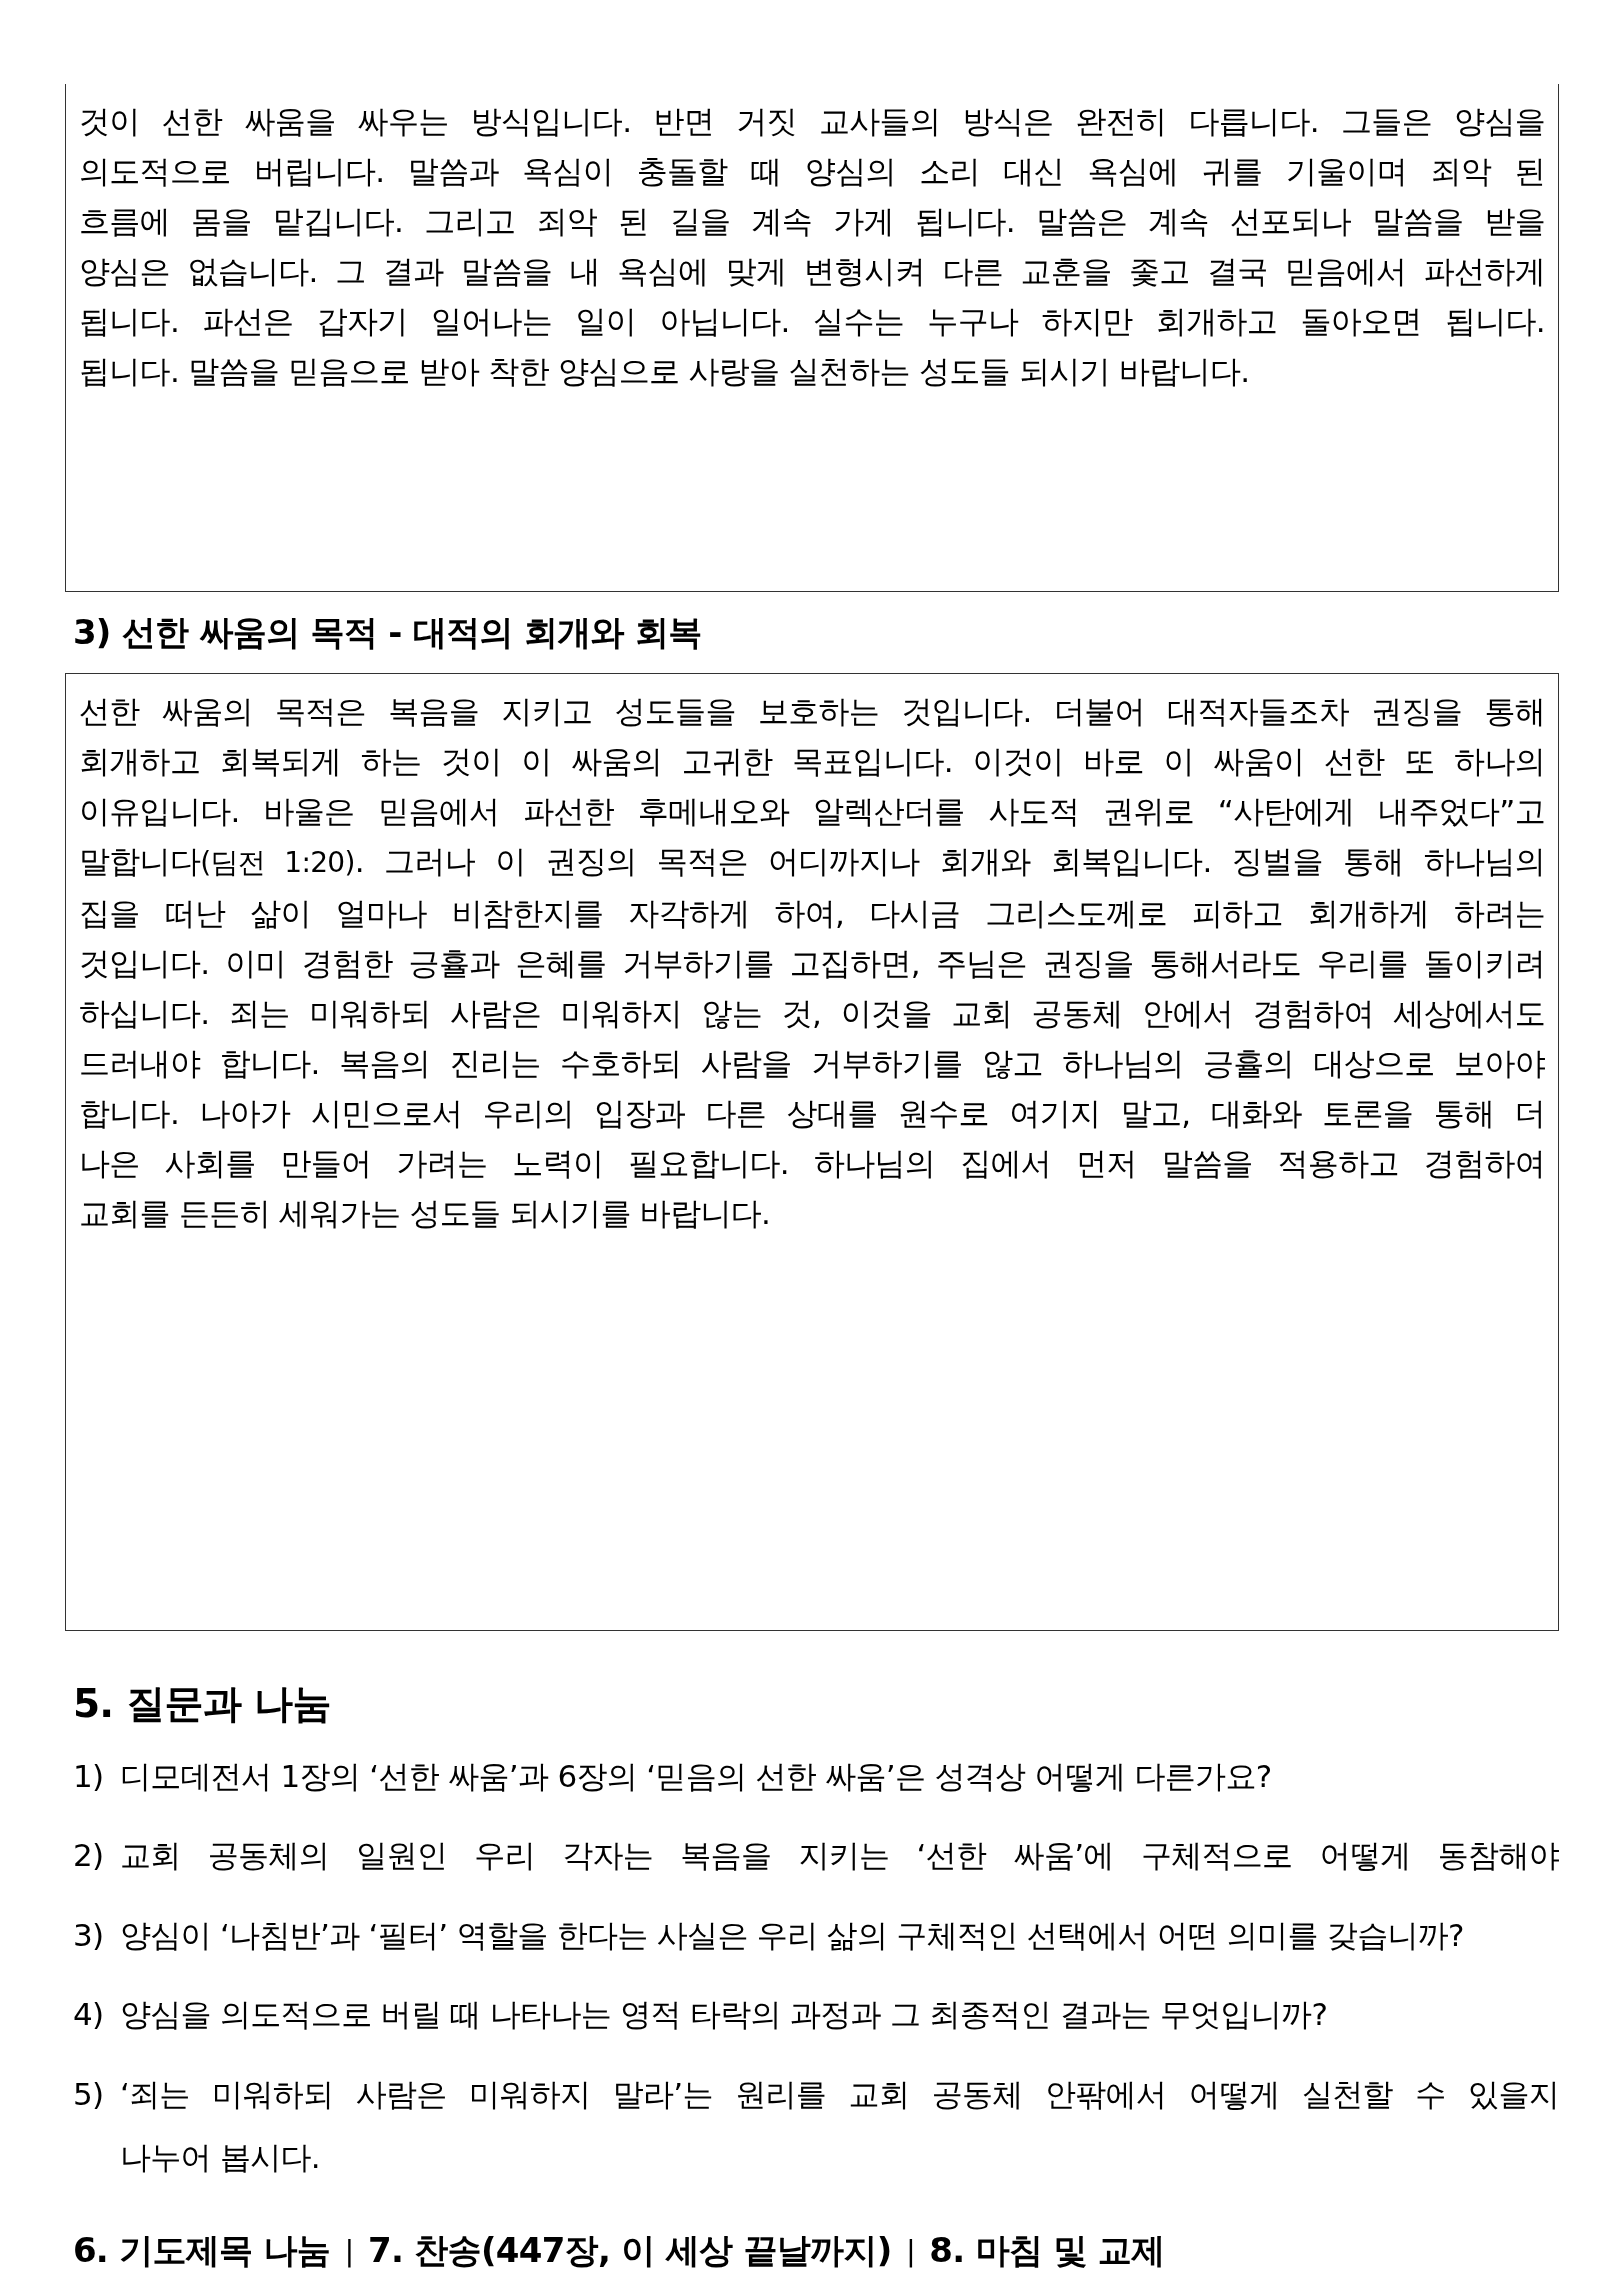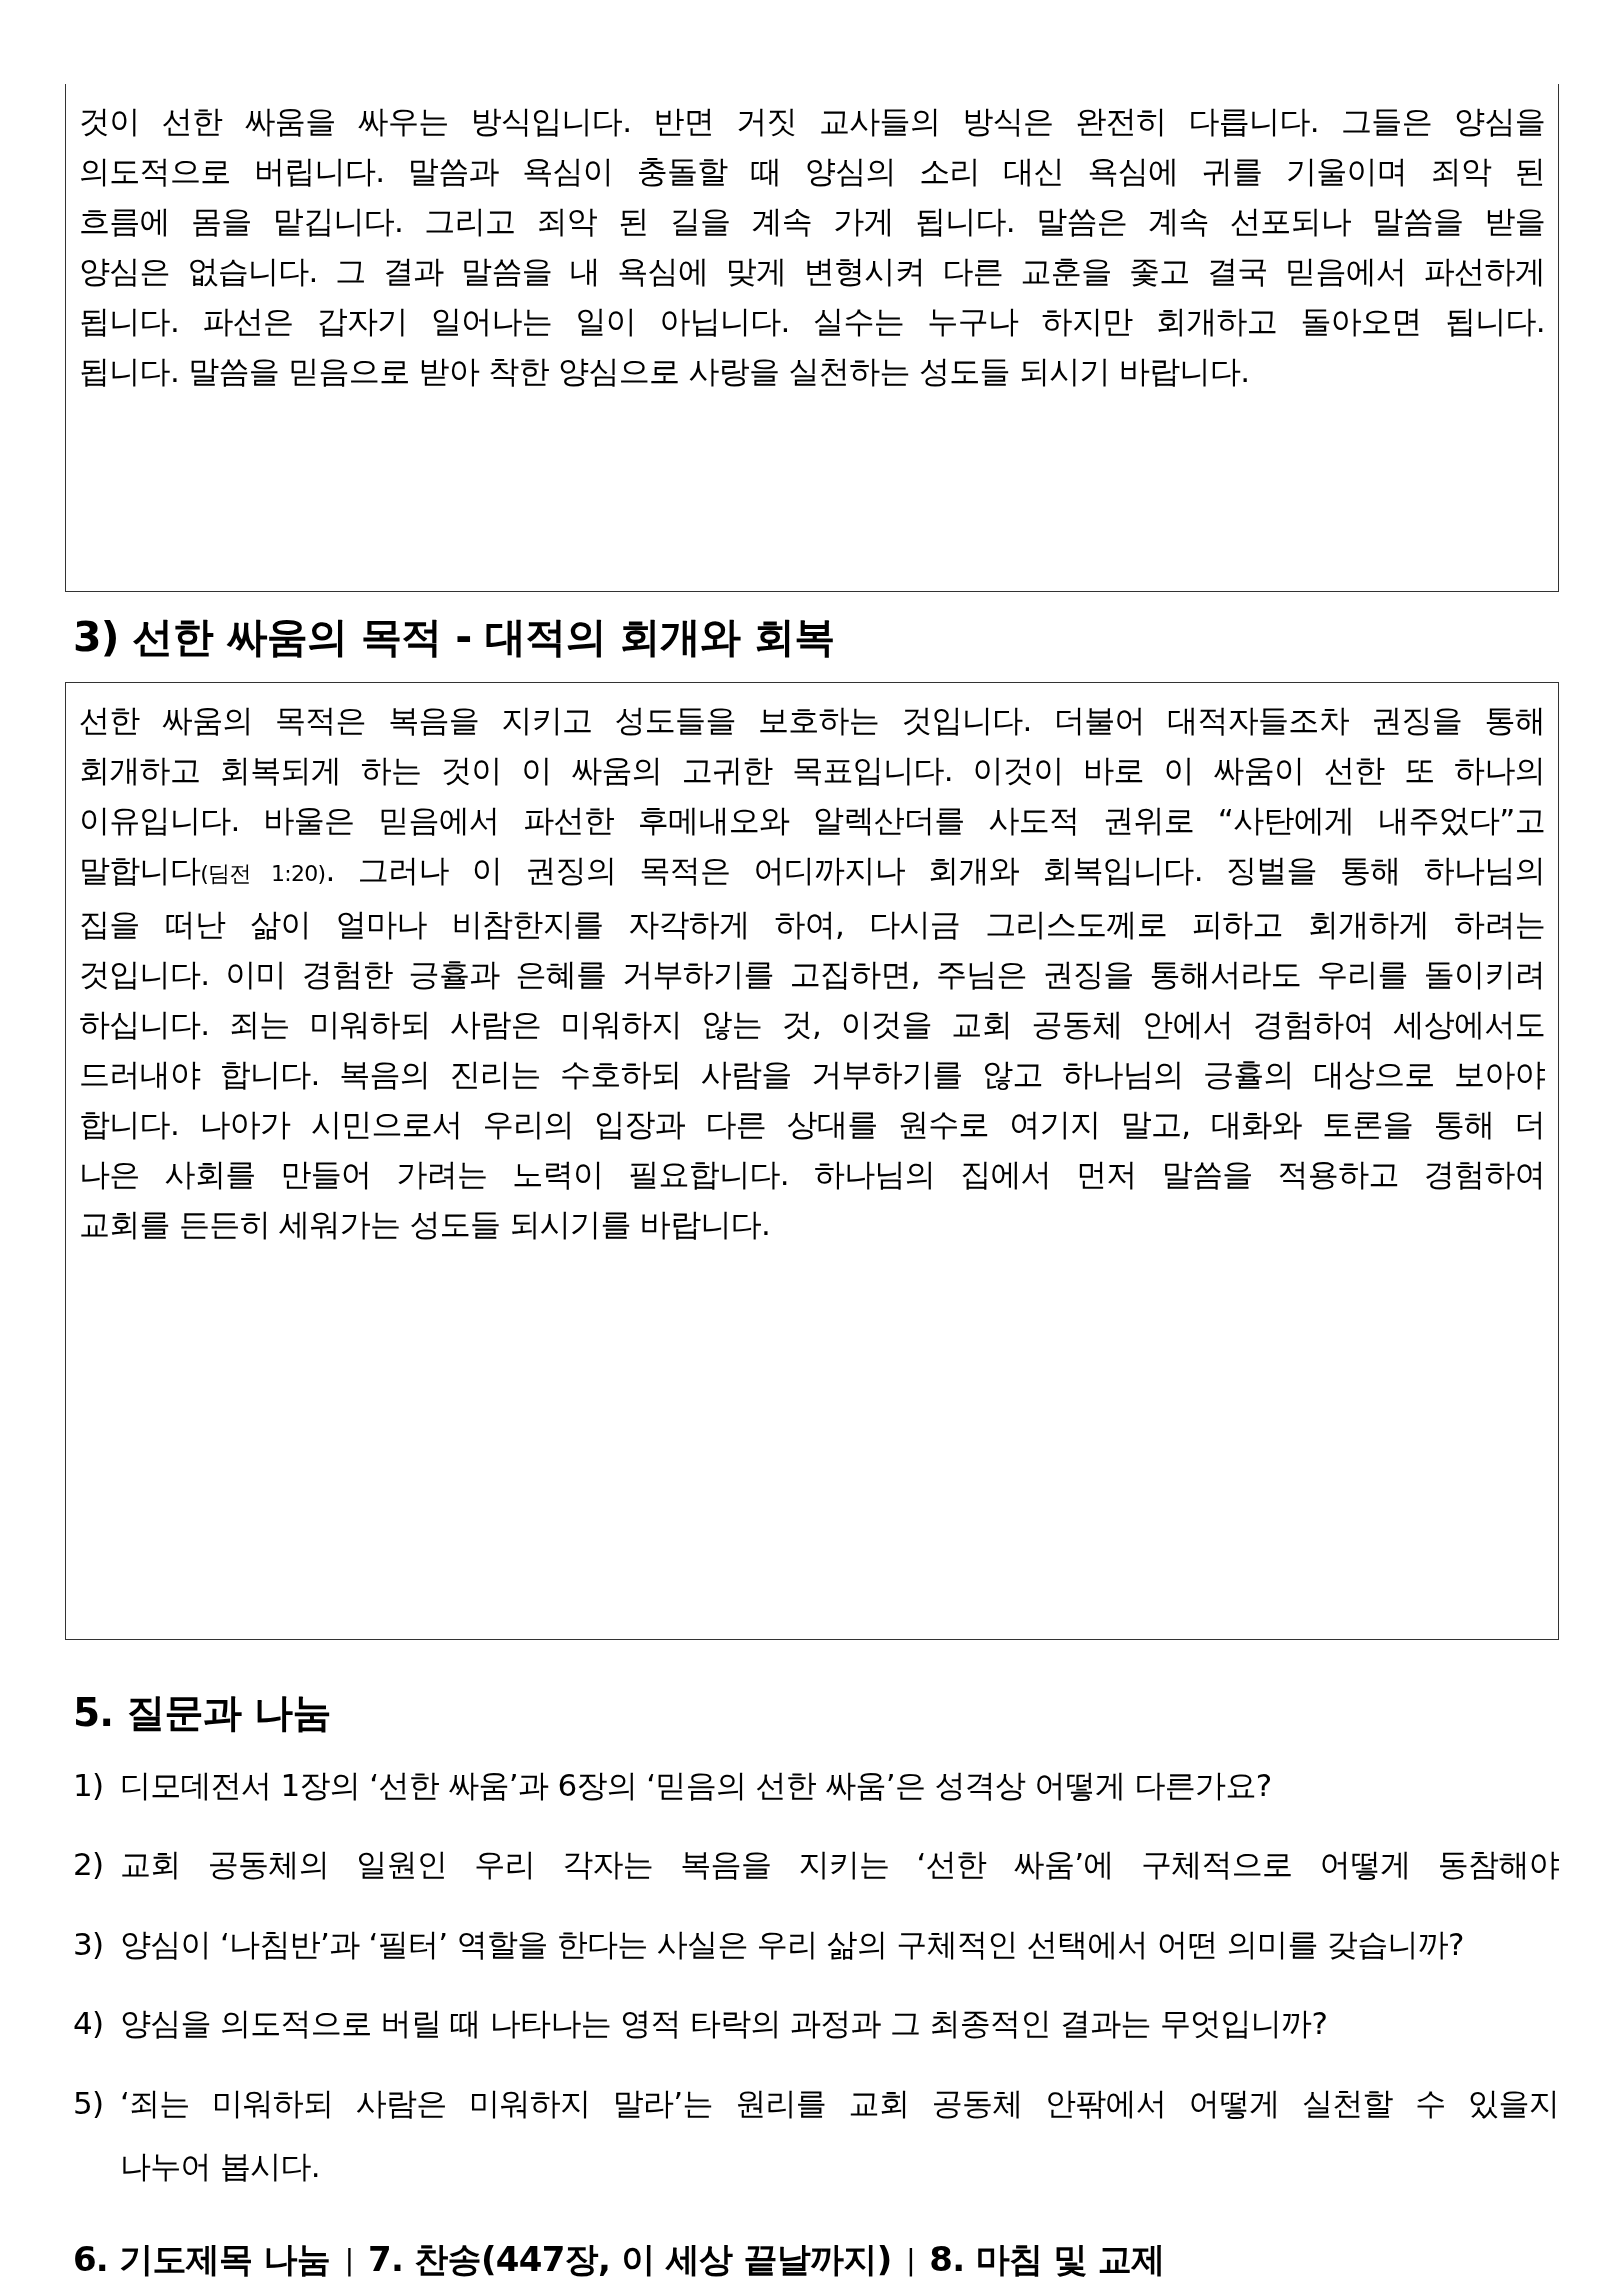--- a/index.html
+++ b/index.html
@@ -18,25 +18,25 @@
   .box.continued { border-top: none; }
   .box p {
     margin: 0;
     font-size: 31px;
     line-height: 50px;
     text-align: justify;
     letter-spacing: -0.7px;
   }
   .box p .line { display: block; white-space: nowrap; text-align-last: justify; text-align: justify; }
   .box p .line.last { text-align-last: left; }
-  .ref { font-size: 22px; letter-spacing: -0.7px; }
+  .ref { font-size: 28px; letter-spacing: -0.7px; }
 
   .sub-heading {
     font-weight: bold;
-    font-size: 41px;
+    font-size: 34px;
     margin: 18.3px 0 17px 7.9px;
     letter-spacing: -0.7px;
   }
   .section-heading {
     font-weight: bold;
     font-size: 39px;
     margin: 46px 0 19.6px 7.9px;
     letter-spacing: -0.7px;
   }
   .q-list { margin: 0; padding: 0; list-style: none; }

